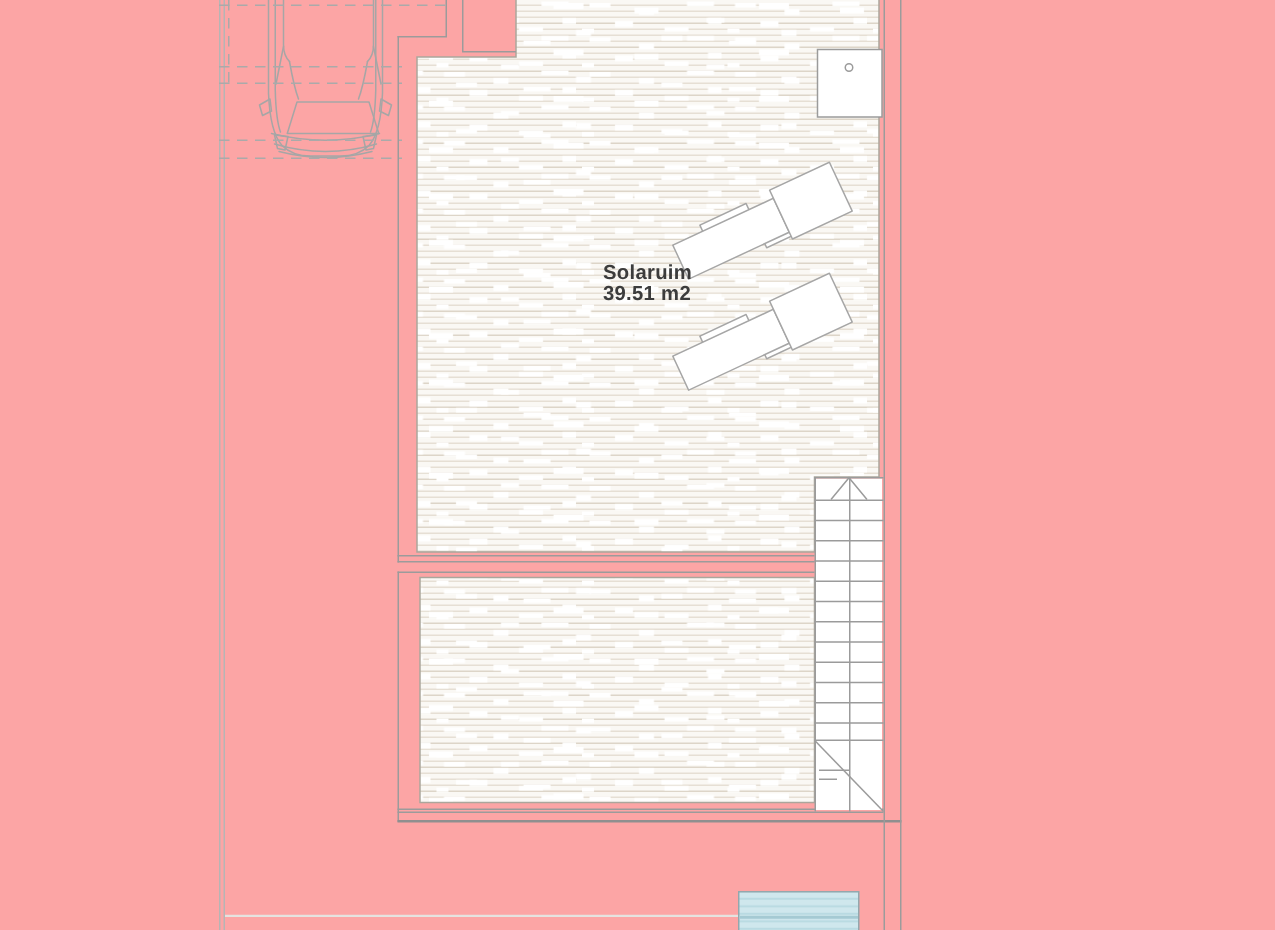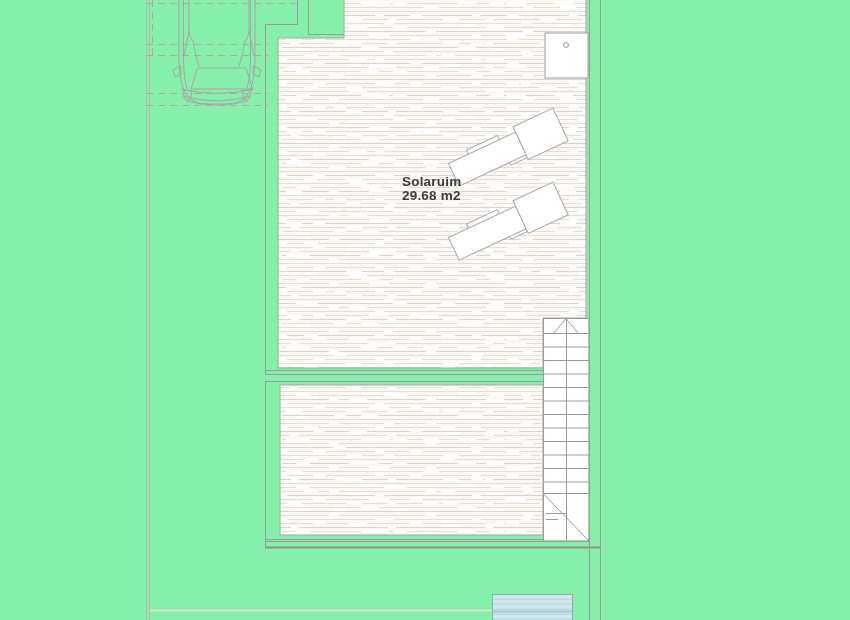--- a/index.html
+++ b/index.html
@@ -1,20 +1,20 @@
 <!DOCTYPE html>
 <html style="--deck-base: #faf8f4; --deck-stripe: #e6dfd4; --wall-line: #9b9b9b; --boundary-line: #b5b5b5; --dashed-line: #aaaaaa; --pool-fill: #cfe7ed; --pool-stripe: #b7d9e1; --pool-border: #93a7ad; --label-text: #3c3c3c;"><head>
 <meta charset="utf-8">
 <style>
   html, body { margin: 0; padding: 0; background: #ffffff; }
   #canvas {
     position: relative;
     width: 850px;
     height: 620px;
-    background: #86efac;
+    background: #fca5a5;
     overflow: hidden;
     font-family: "Liberation Sans", sans-serif;
   }
   #plan-svg { position: absolute; left: 0; top: 0; }
 
   
   .wall   { stroke: var(--wall-line, #9b9b9b); stroke-width: 1; fill: none; }
   .bnd    { stroke: var(--boundary-line, #b5b5b5); stroke-width: 1; fill: none; }
   .dash   { stroke: var(--dashed-line, #aaaaaa); stroke-width: 1; fill: none; stroke-dasharray: 7 5; }
   .thick  { stroke: #8f8f8f; stroke-width: 1.8; fill: none; }
@@ -191,15 +191,15 @@
       <line class="dash" x1="146" y1="44.5" x2="268" y2="44.5"></line>
       <line class="dash" x1="146" y1="55.5" x2="268" y2="55.5"></line>
       <line class="dash" x1="146" y1="93.5" x2="268" y2="93.5"></line>
       <line class="dash" x1="146" y1="105.5" x2="268" y2="105.5"></line>
       <line class="dash" x1="152.5" y1="0" x2="152.5" y2="57"></line>
     </g>
   </svg>
 
   <div class="room-label">
     <div>Solaruim</div>
-    <div>29.68 m2</div>
+    <div>39.51 m2</div>
   </div>
 </div>
 
 </body></html>

